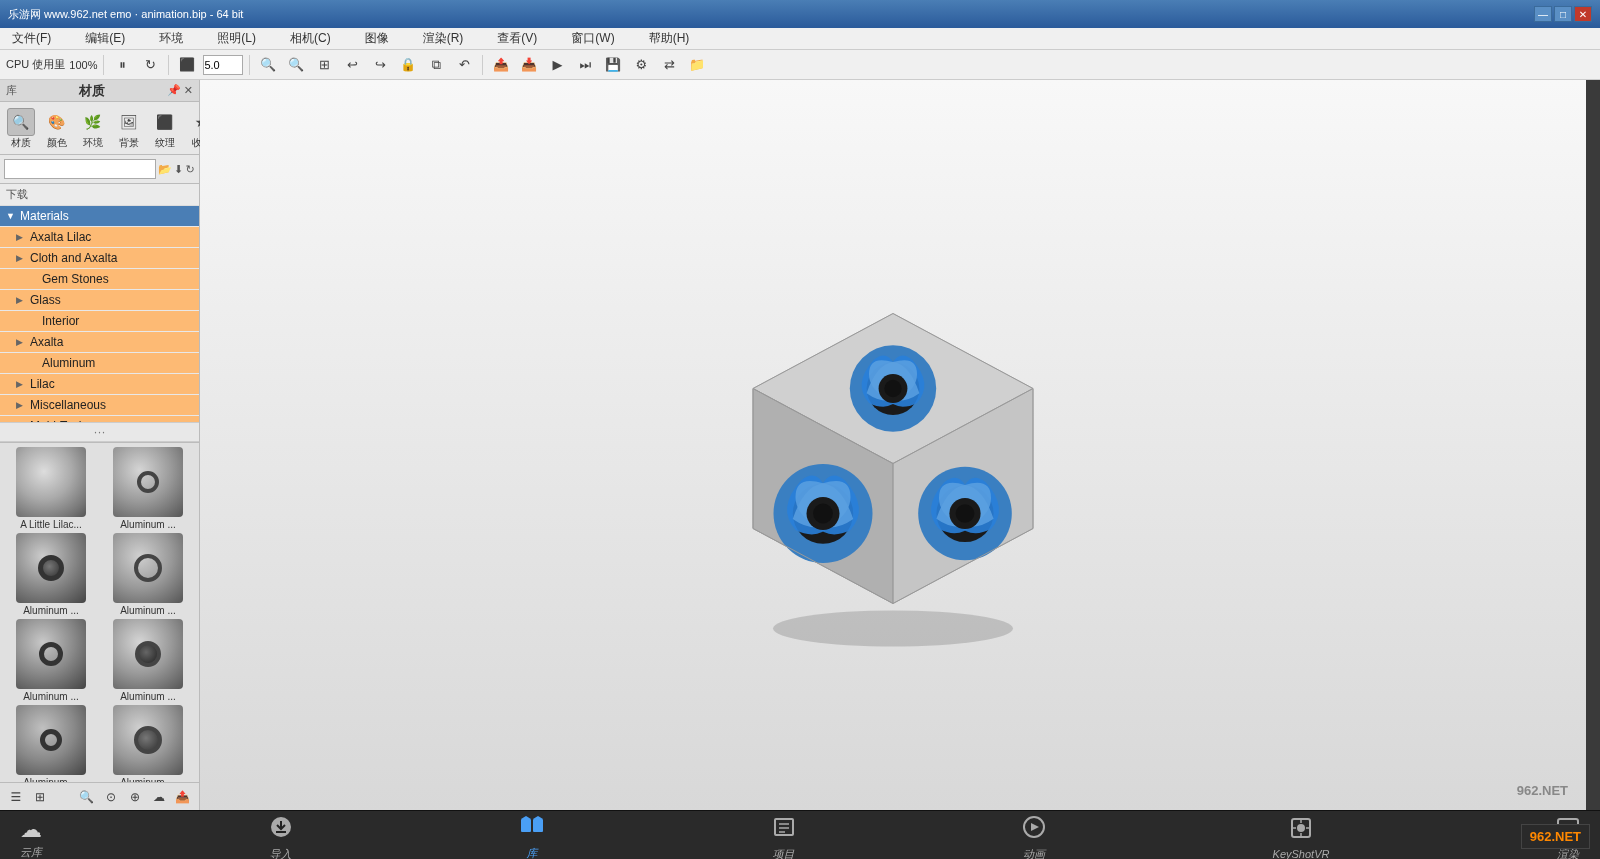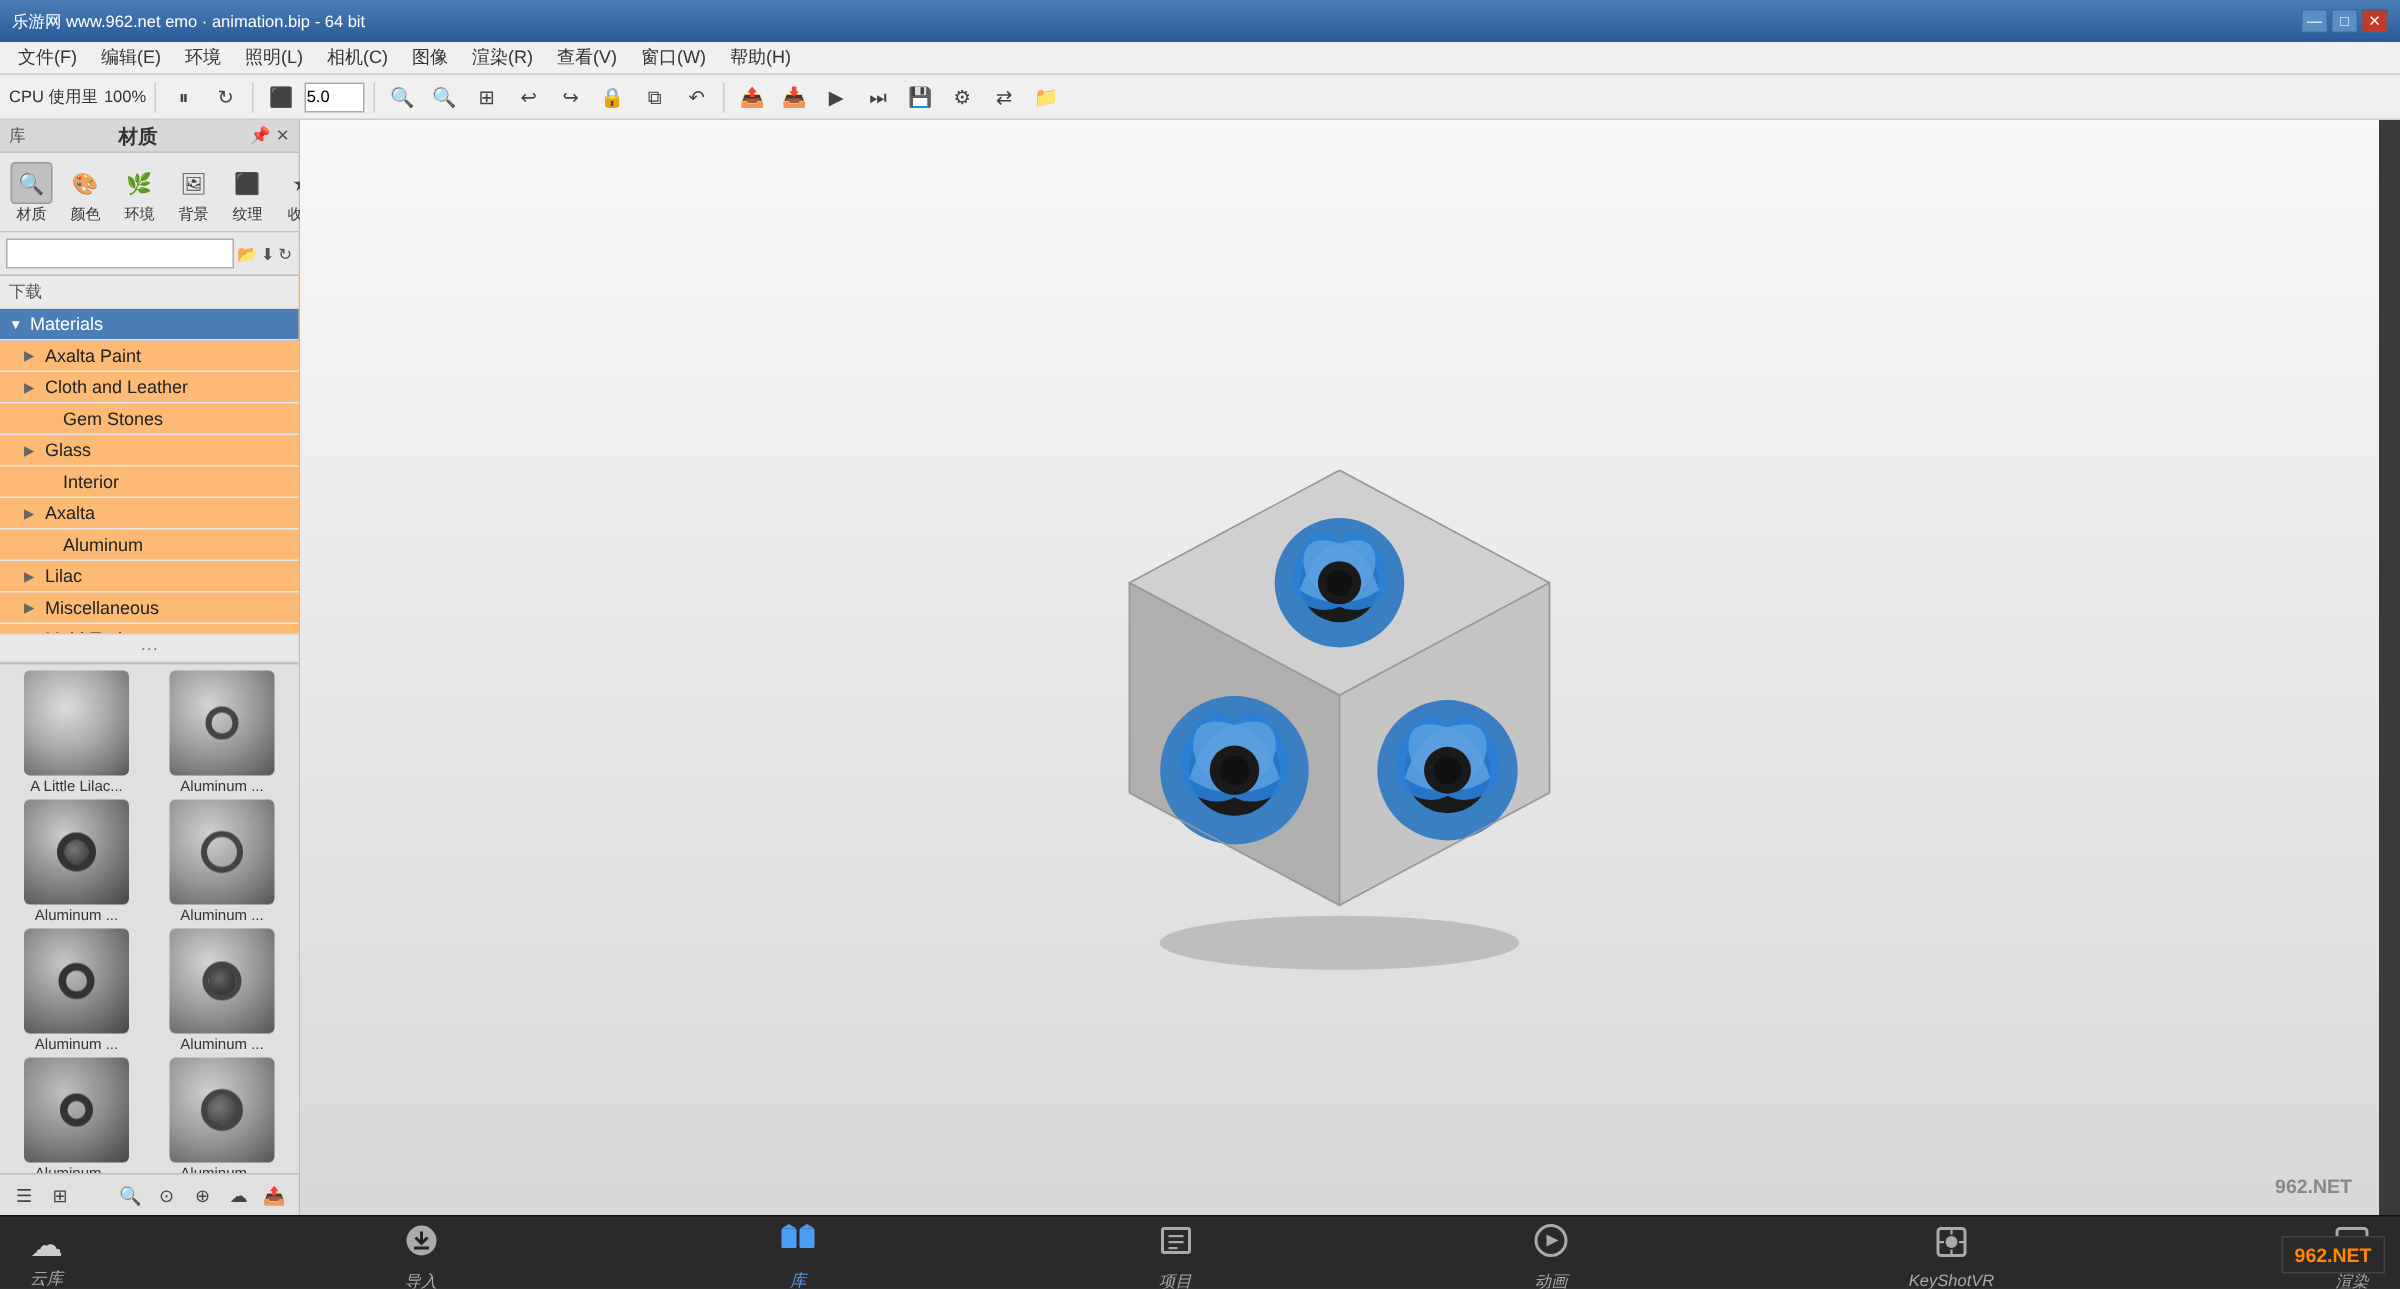--- a/index.html
+++ b/index.html
@@ -31,21 +31,21 @@
     }
     .title-btn.close { background: #c0392b; }
 
     
     #menu-bar {
       height: 22px;
       background: #f0f0f0;
       display: flex;
       align-items: center;
       padding: 0 4px;
-      gap: 0;
+      gap: 18px;
       border-bottom: 1px solid #ccc;
       text-align: center;
     }
     .menu-item {
       padding: 2px 8px;
       font-size: 12px;
       color: #333;
       cursor: pointer;
     }
 
@@ -412,25 +412,25 @@
     </div>
 
     <div id="tree-area">
       <div class="tree-section-header">下载</div>
       <div class="tree-item selected">
         <span class="tree-arrow">▼</span>
         <span>Materials</span>
       </div>
       <div class="tree-item indent-1">
         <span class="tree-arrow">▶</span>
-        <span>Axalta Paint</span>
+        <span>Axalta Lilac</span>
       </div>
       <div class="tree-item indent-1">
         <span class="tree-arrow">▶</span>
-        <span>Cloth and Leather</span>
+        <span>Cloth and Axalta</span>
       </div>
       <div class="tree-item indent-2">
         <span class="tree-arrow"></span>
         <span>Gem Stones</span>
       </div>
       <div class="tree-item indent-1">
         <span class="tree-arrow">▶</span>
         <span>Glass</span>
       </div>
       <div class="tree-item indent-2">

